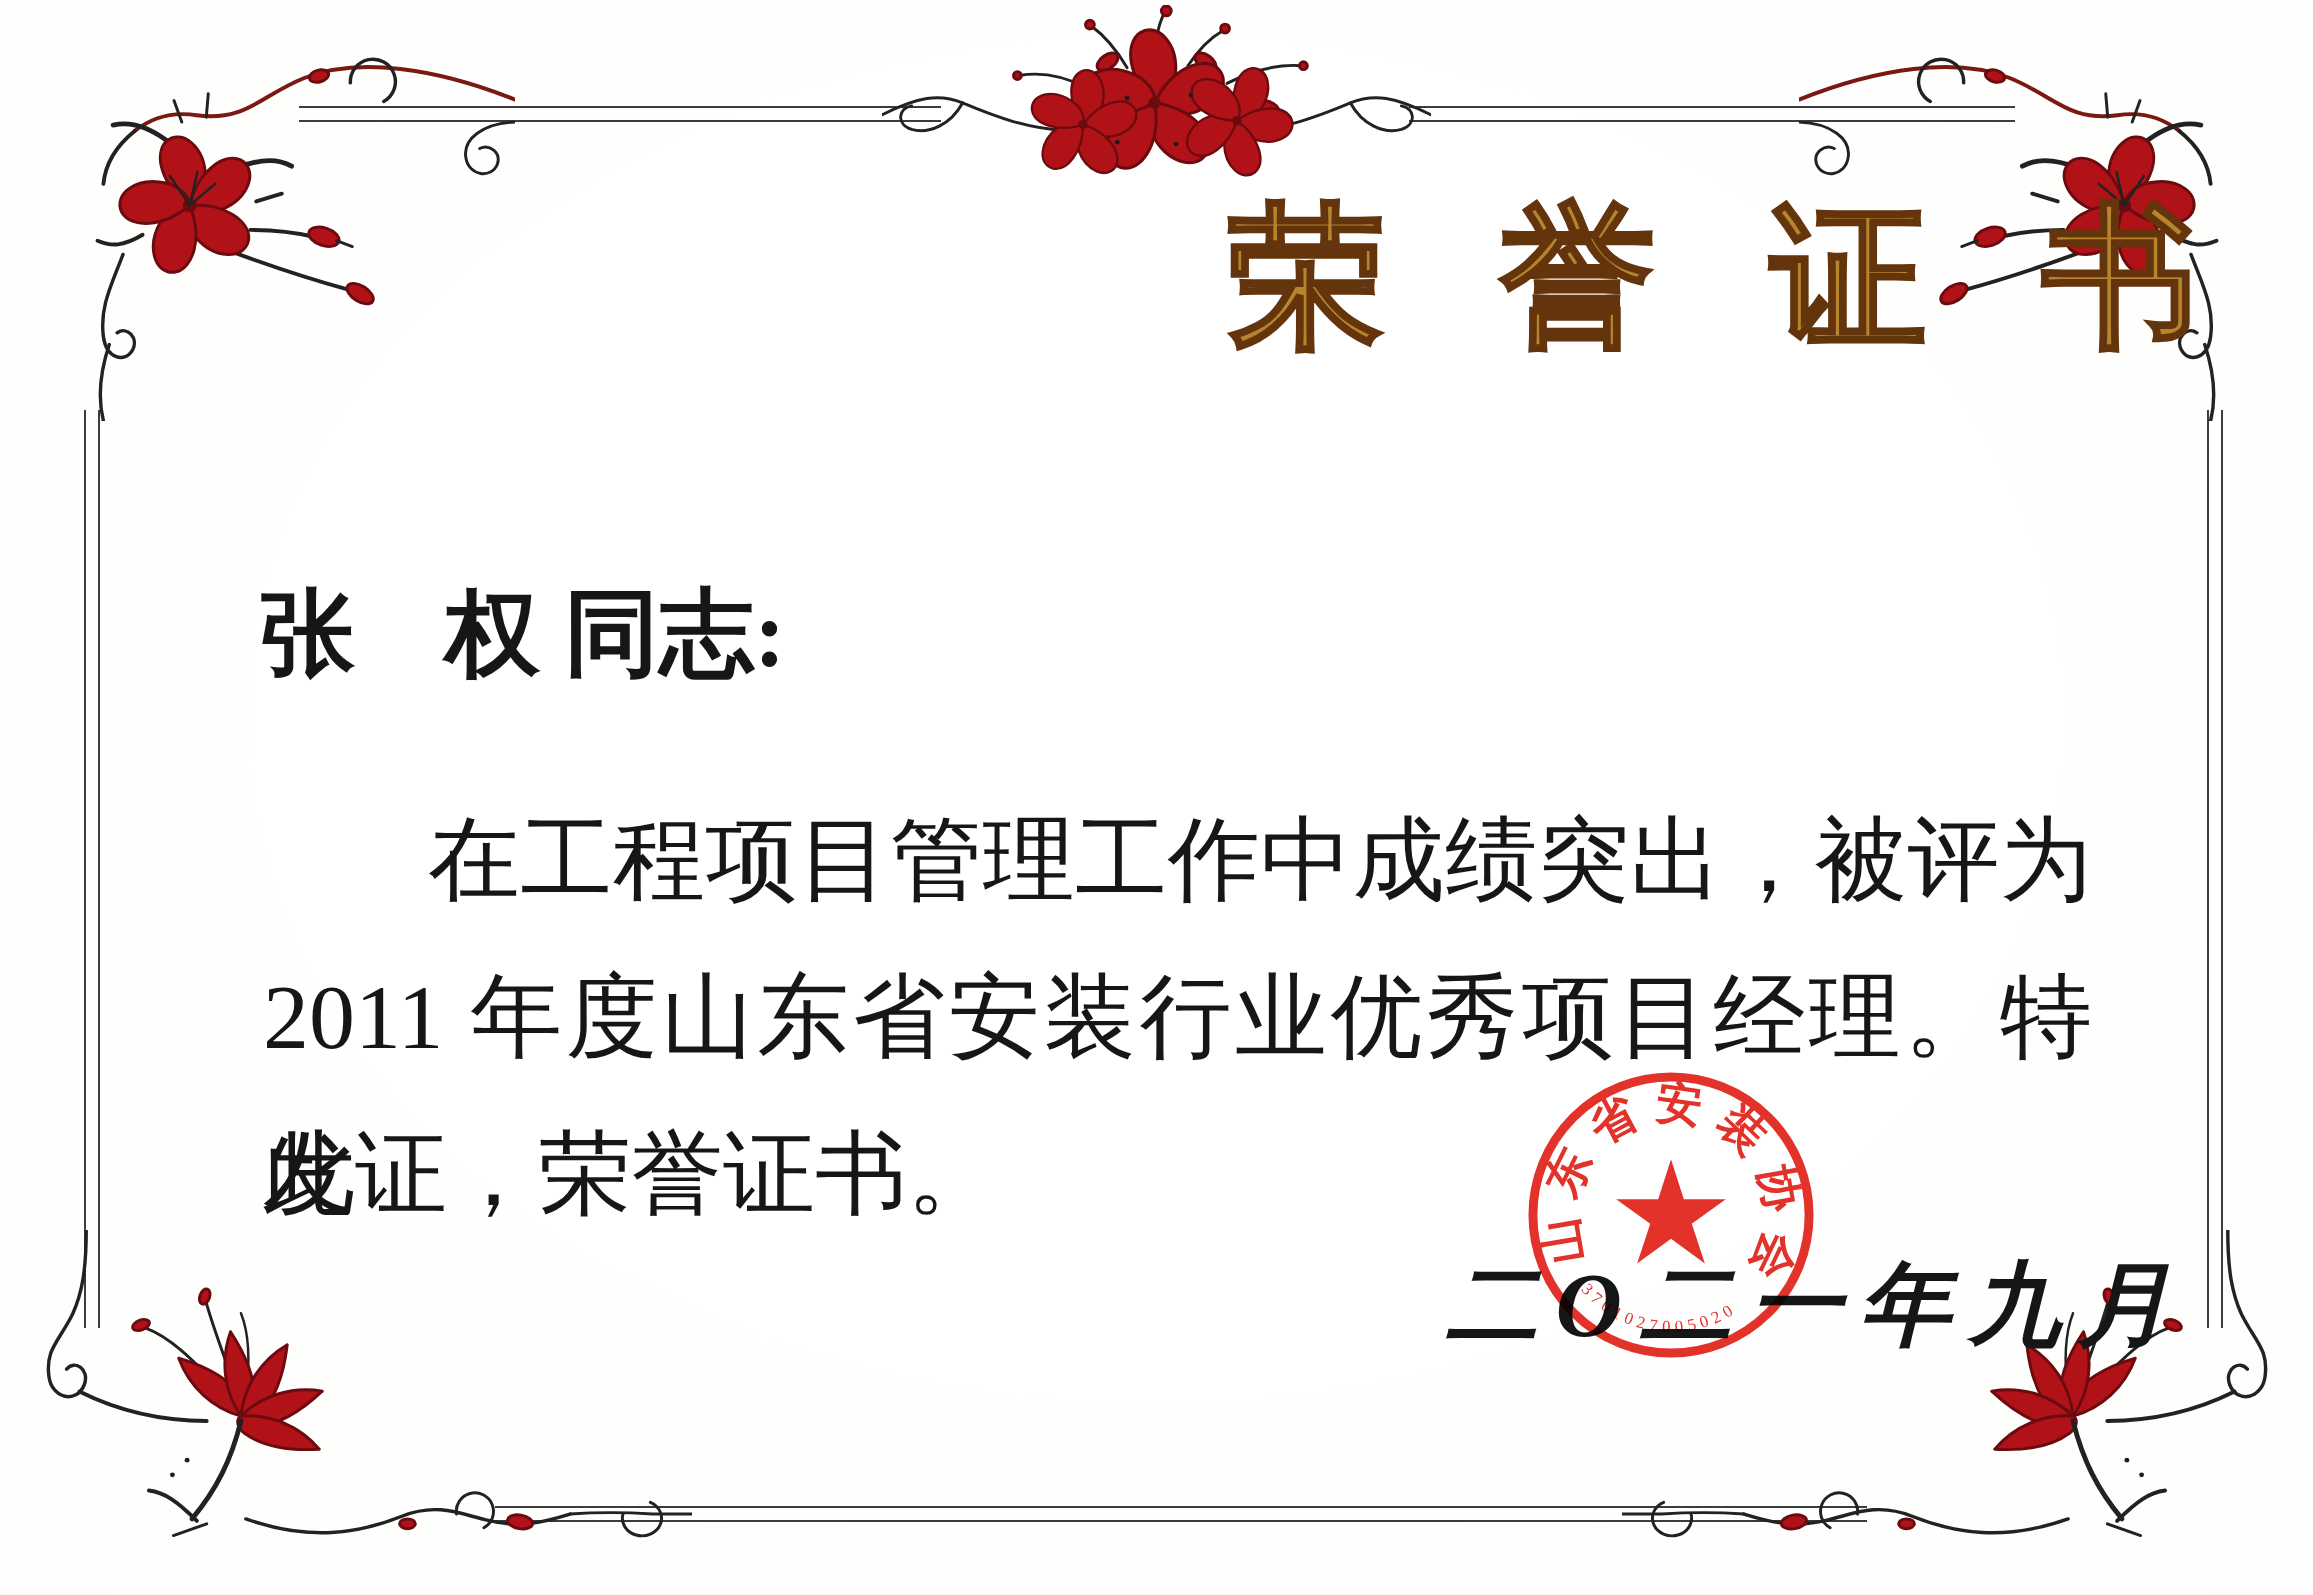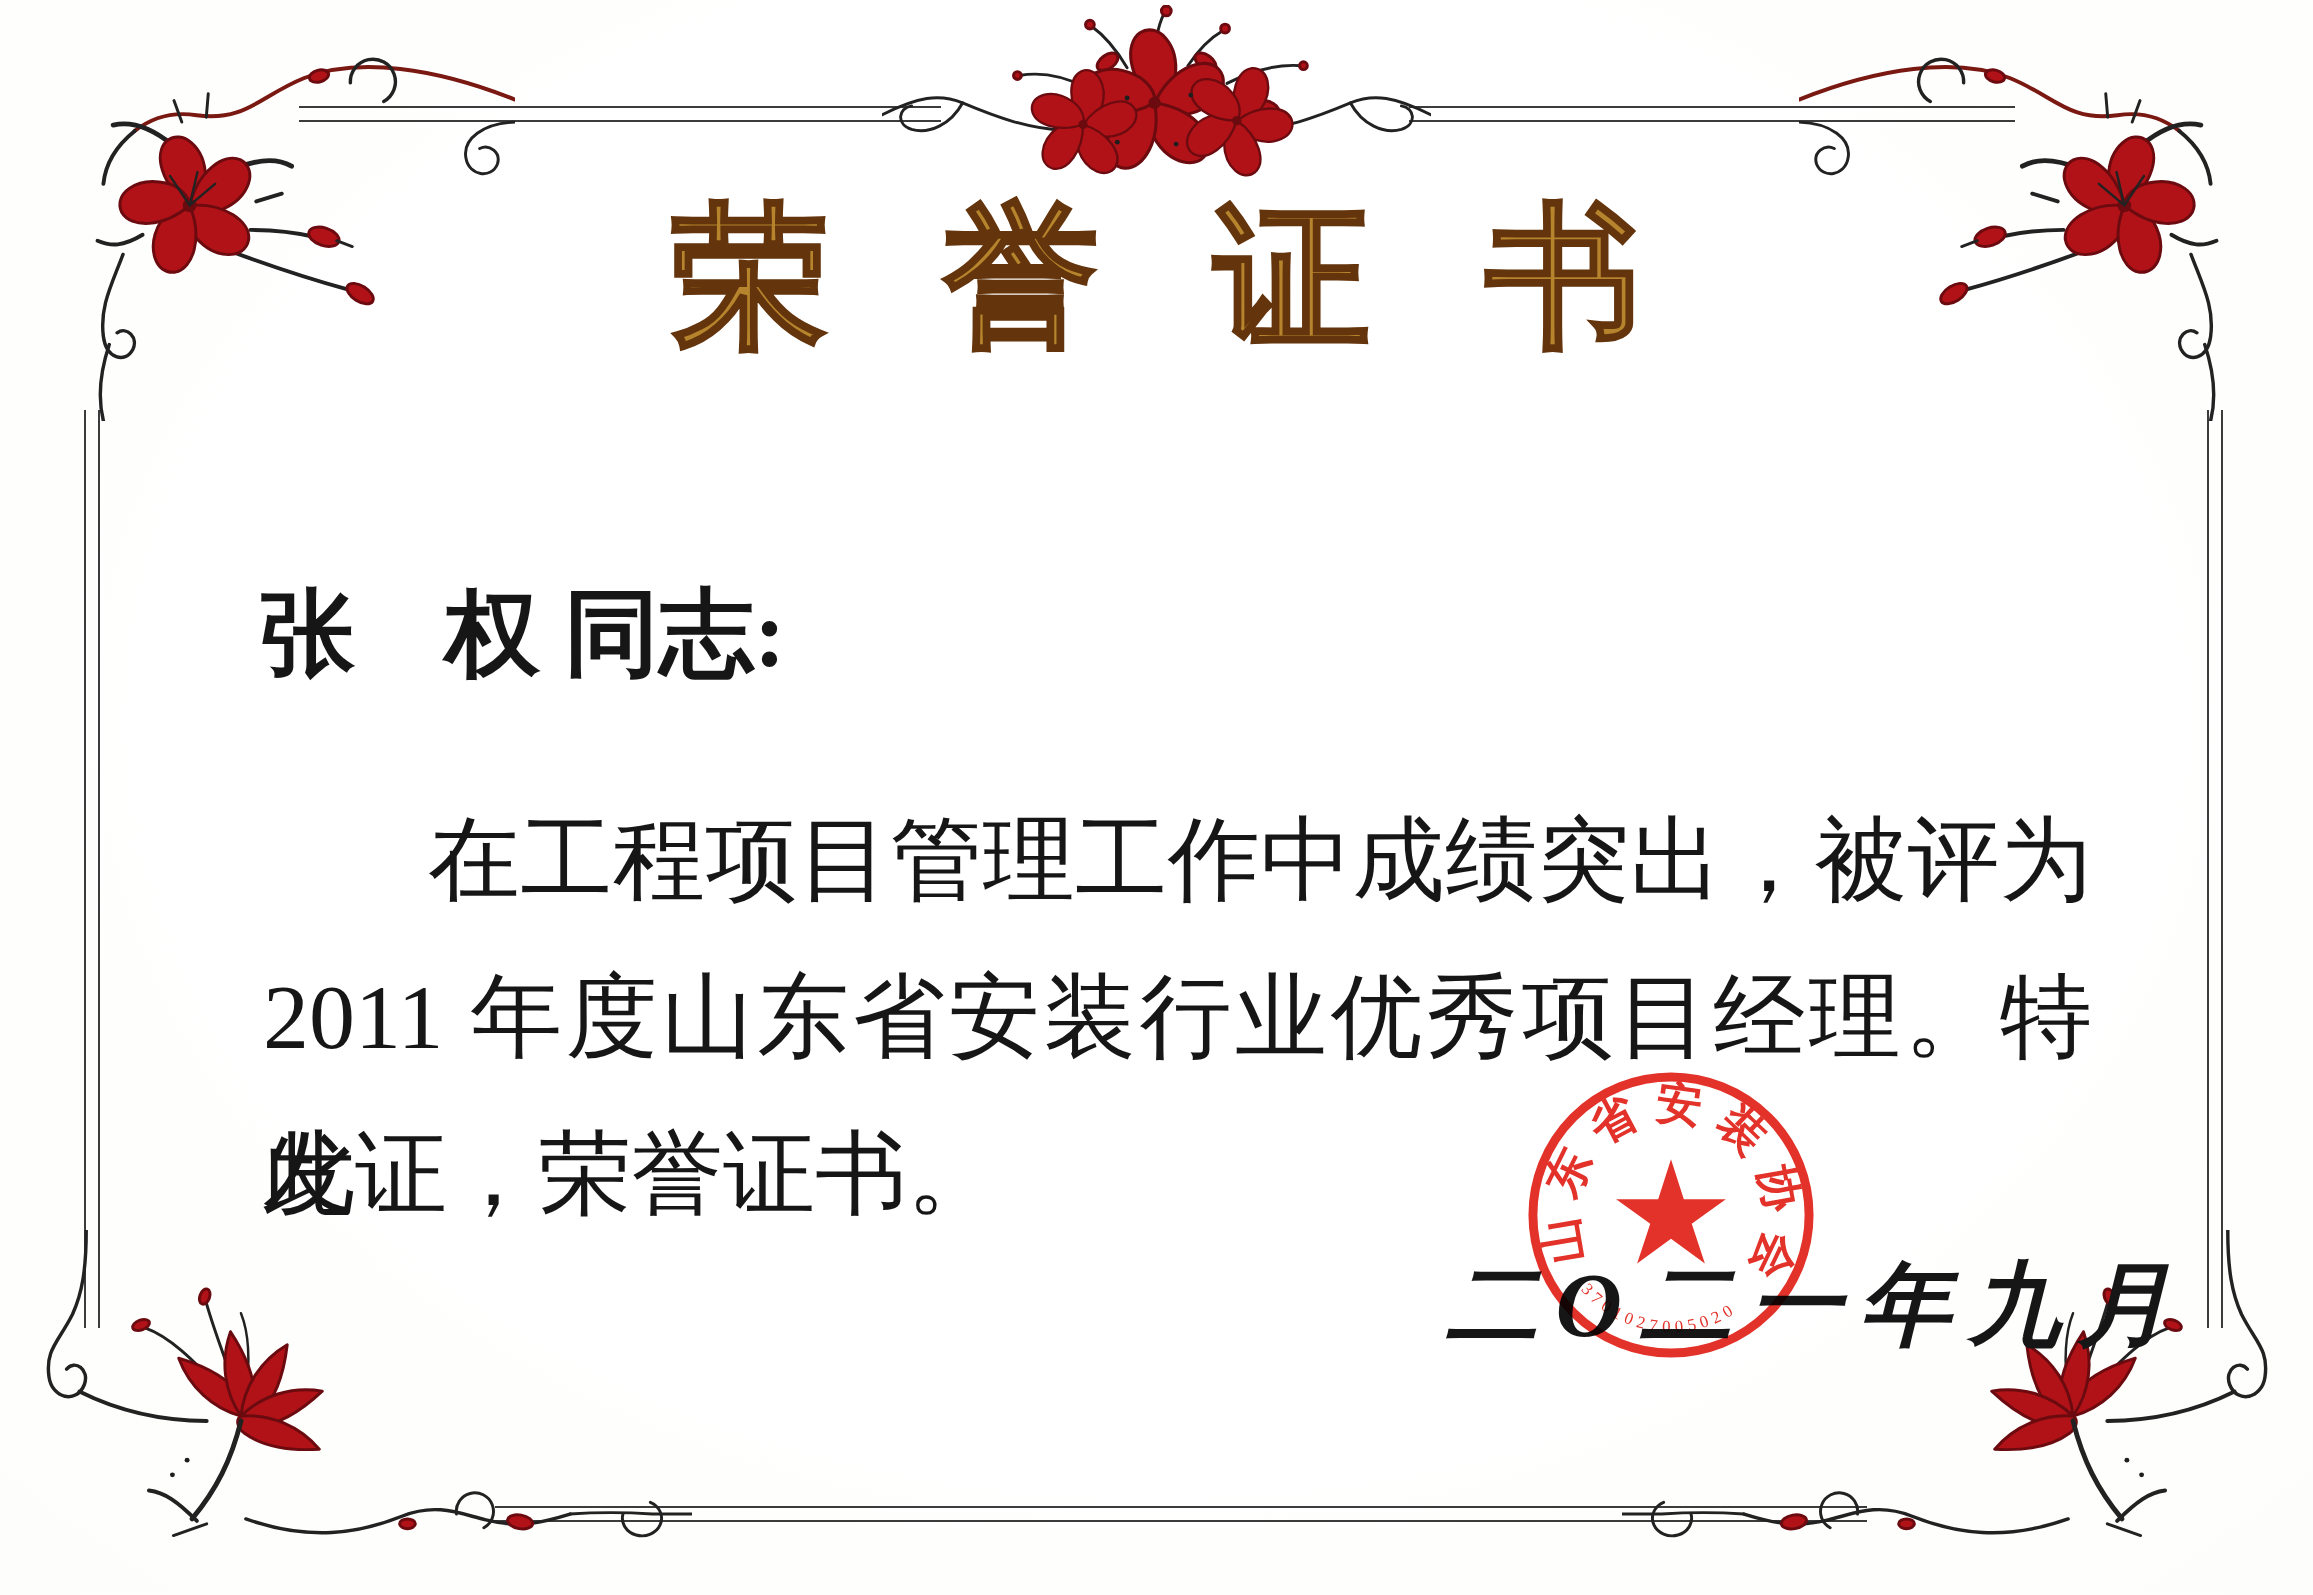--- a/index.html
+++ b/index.html
@@ -19,21 +19,21 @@
 
   
   .orn{position:absolute;}
   .orn-line{fill:none;stroke:var(--ornament-dark);stroke-linecap:round;}
   .vine{fill:none;stroke:#7a1812;stroke-linecap:round;}
   .orn-petal{fill:var(--ornament-red);stroke:#6b0b10;stroke-width:3;stroke-linejoin:round;}
   .orn-dark-fill{fill:#6b0b10;}
   .mirror{transform:scaleX(-1);}
 
   
-  .title{position:absolute;top:174px;left:0;right:0;text-align:center;
+  .title{position:absolute;top:174px;left:0;right:0;text-align:right;
     font-size:155px;font-weight:bold;letter-spacing:116px;text-indent:116px;
     color:var(--title-fill);-webkit-text-stroke:2.9px var(--title-stroke);
     text-shadow:0 0 1px var(--title-stroke);}
   .name-line{position:absolute;top:571px;left:260px;font-size:95px;font-weight:bold;
     color:var(--body-text);white-space:nowrap;}
   .name-line .given{margin-left:90px;}
   .name-line .suffix{margin-left:24px;}
   .para{position:absolute;left:263px;top:782px;width:1829px;color:var(--body-text);
     font-size:92px;font-weight:normal;}
   .para .pline{height:157px;line-height:157px;white-space:nowrap;}

